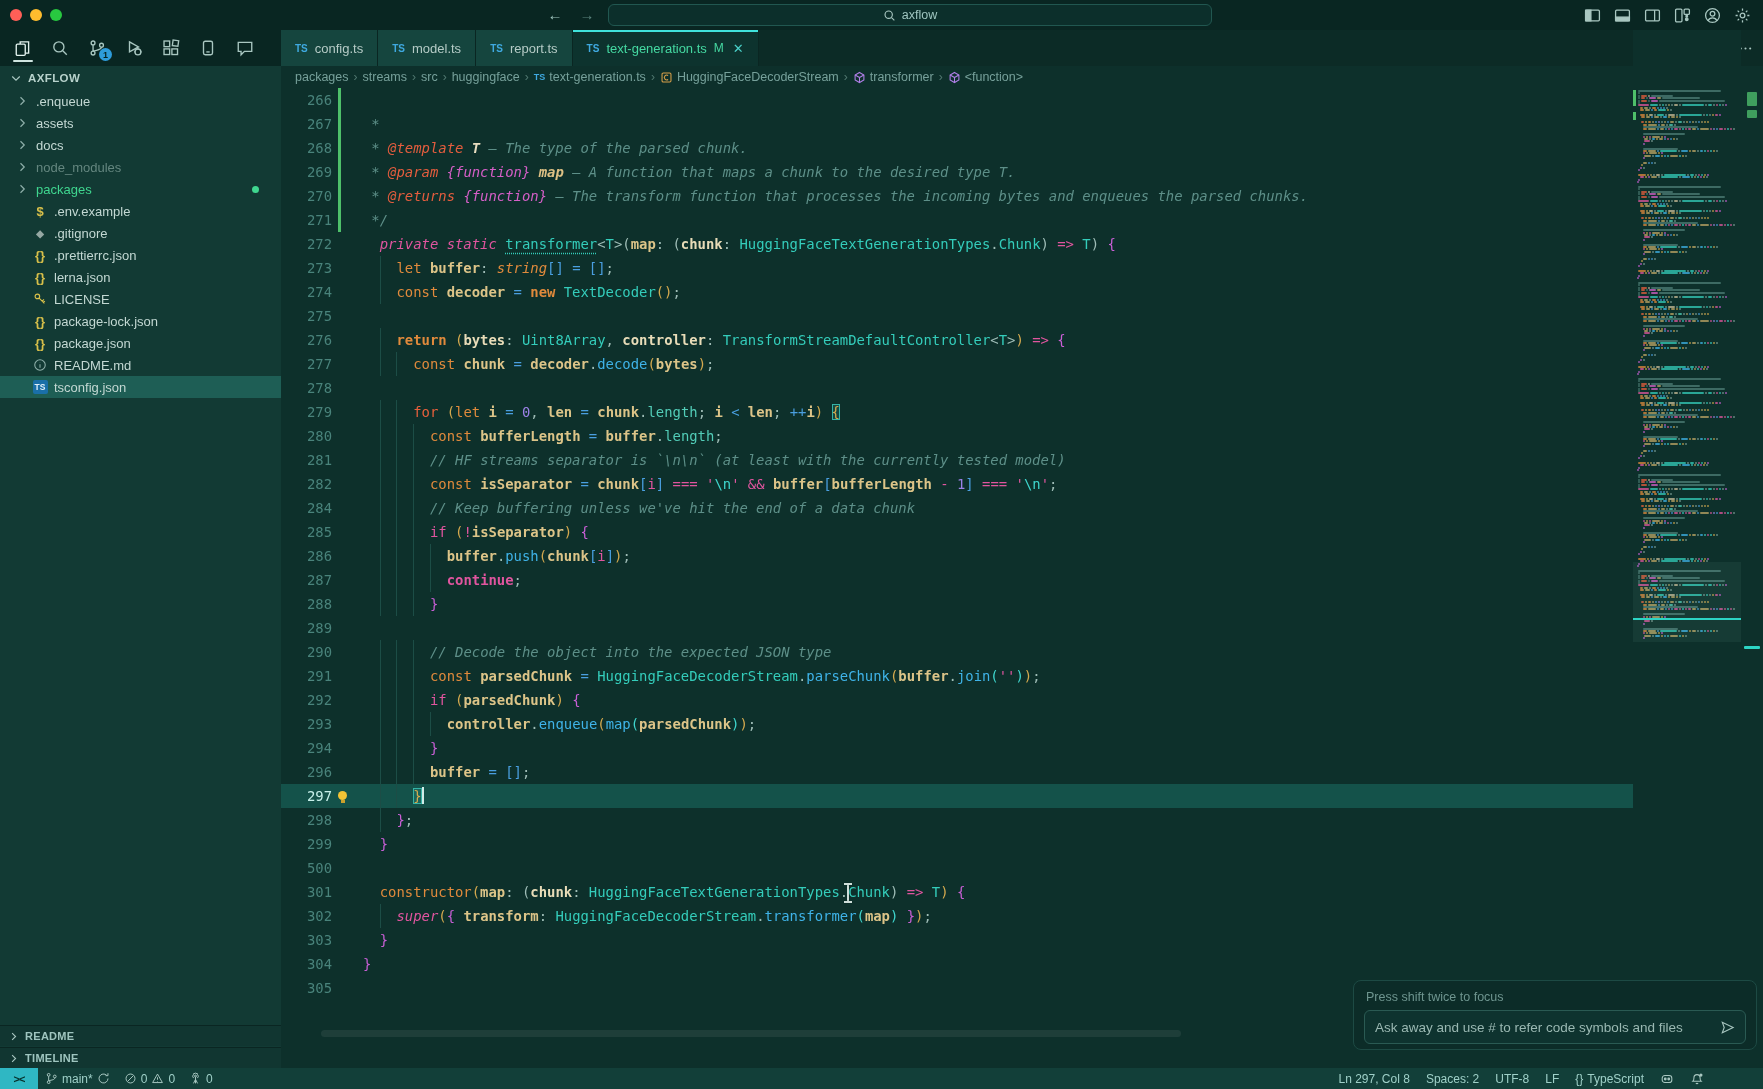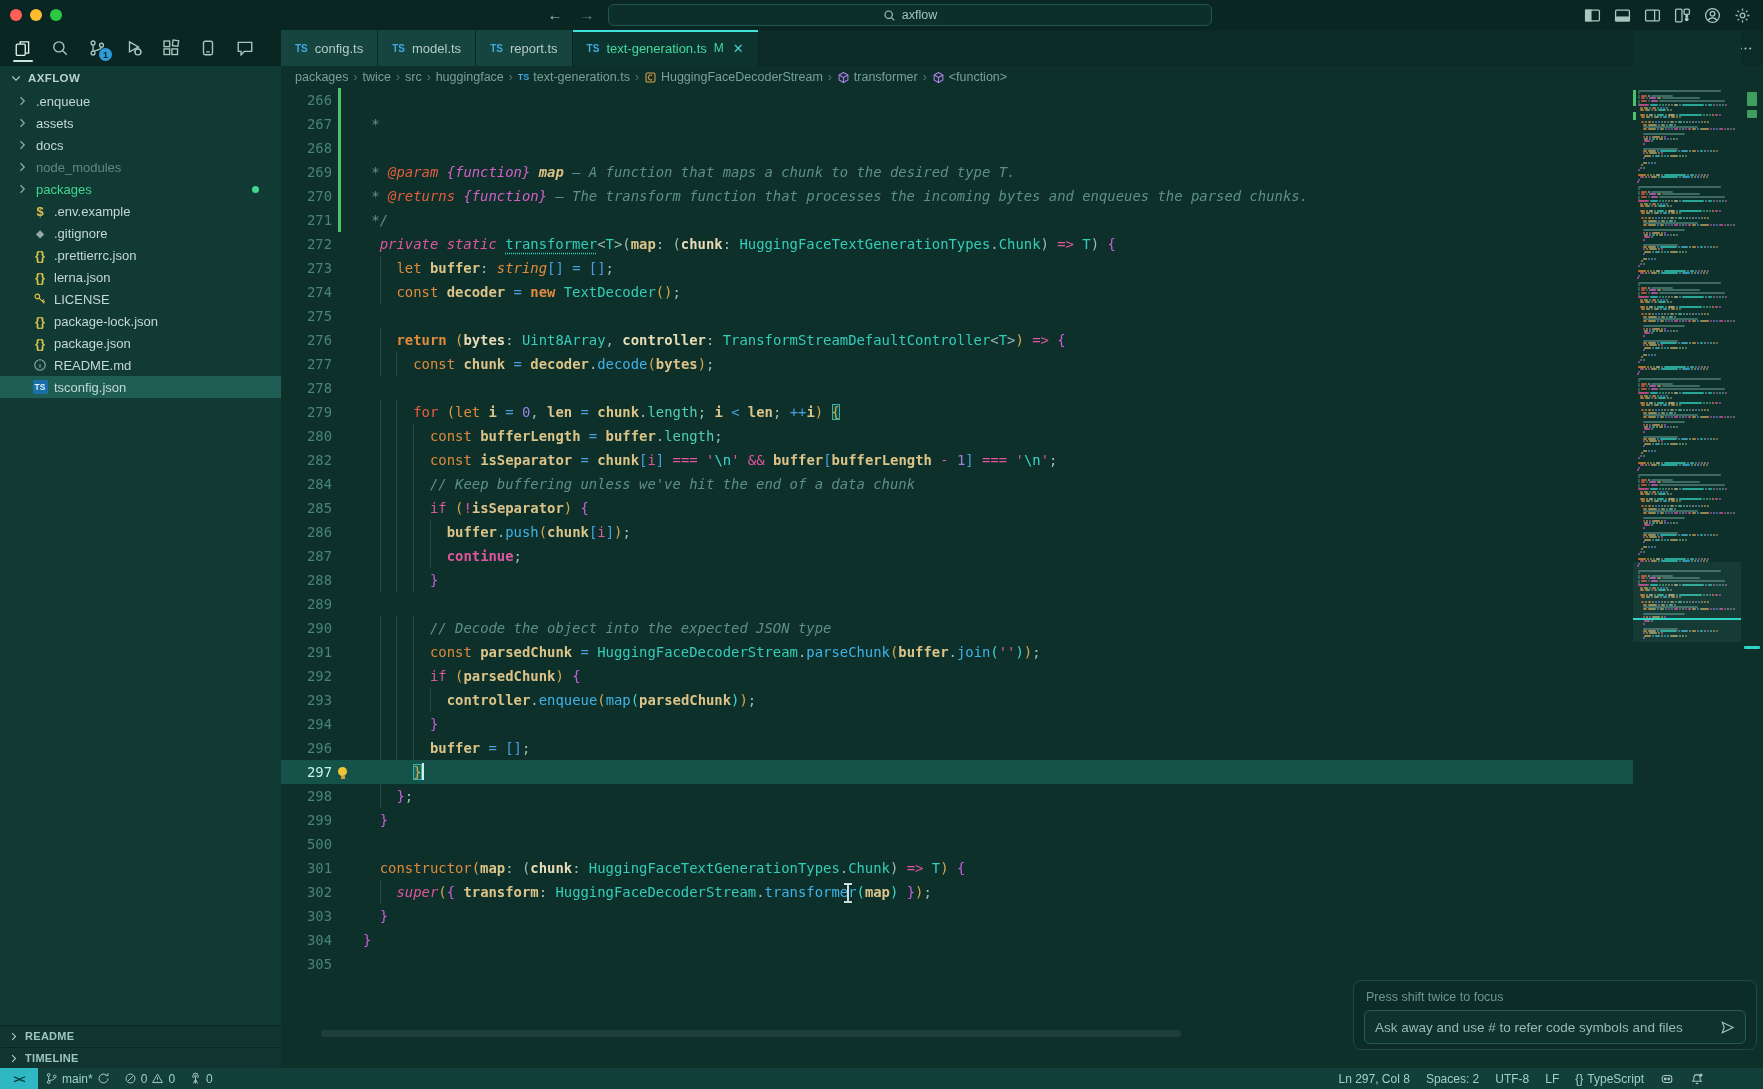--- a/index.html
+++ b/index.html
@@ -420,21 +420,21 @@
             </svg>
           </span>
         </div>
     </div>
     <div class="crumbs" id="crumbs">
         <span class="crumb">
           <span>packages</span>
         </span>
         <span class="csep">›</span>
         <span class="crumb">
-          <span>twice</span>
+          <span>streams</span>
         </span>
         <span class="csep">›</span>
         <span class="crumb">
           <span>src</span>
         </span>
         <span class="csep">›</span>
         <span class="crumb">
           <span>huggingface</span>
         </span>
         <span class="csep">›</span>
@@ -470,33 +470,34 @@
               <path d="M8 8l5.4-3.1M8 8v6.2M8 8L2.6 4.9"></path>
             </svg>
           </span>
           <span>&lt;function&gt;</span>
         </span>
       </div>
     <div class="diffbar" id="diffbar" style="top: 58px; height: 144px;"></div>
     <div class="code" id="code">
         <div class="line"><span class="num">266</span><span class="gl"></span></div>
         <div class="line"><span class="num">267</span><span class="gl"></span><span class="ct" style="padding-left: 8.37px;"><span class="tk-cm">*</span></span></div>
-        <div class="line"><span class="num">268</span><span class="gl"></span></div>
+        <div class="line"><span class="num">268</span><span class="gl"></span><span class="ct" style="padding-left: 8.37px;"><span class="tk-cm">* </span><span class="tk-doc">@template</span><span class="tk-docv"> T </span><span class="tk-cm">— The type of the parsed chunk.</span></span></div>
         <div class="line"><span class="num">269</span><span class="gl"></span><span class="ct" style="padding-left: 8.37px;"><span class="tk-cm">* </span><span class="tk-doc">@param</span><span class="tk-cm"> </span><span class="tk-docty">{function}</span><span class="tk-docmap"> map </span><span class="tk-cm">— A function that maps a chunk to the desired type T.</span></span></div>
         <div class="line"><span class="num">270</span><span class="gl"></span><span class="ct" style="padding-left: 8.37px;"><span class="tk-cm">* </span><span class="tk-doc">@returns</span><span class="tk-cm"> </span><span class="tk-docty">{function}</span><span class="tk-cm"> — The transform function that processes the incoming bytes and enqueues the parsed chunks.</span></span></div>
         <div class="line"><span class="num">271</span><span class="gl"></span><span class="ct" style="padding-left: 8.37px;"><span class="tk-cm">*/</span></span></div>
         <div class="line"><span class="num">272</span><span class="gl"></span><span class="ct" style="padding-left: 16.74px;"><span class="tk-mod">private static </span><span class="tk-fndef">transformer</span><span class="tk-p">&lt;</span><span class="tk-ty">T</span><span class="tk-p">&gt;(</span><span class="tk-v">map</span><span class="tk-p">: (</span><span class="tk-vb">chunk</span><span class="tk-p">: </span><span class="tk-ty">HuggingFaceTextGenerationTypes</span><span class="tk-p">.</span><span class="tk-ty">Chunk</span><span class="tk-p">) </span><span class="tk-op">=&gt;</span><span class="tk-ty"> T</span><span class="tk-p">) </span><span class="tk-br2">{</span></span></div>
         <div class="line"><span class="num">273</span><span class="gl"></span><span class="ct" style="padding-left: 33.48px;"><span class="guide" style="left: 16.74px;"></span><span class="tk-kw">let </span><span class="tk-v">buffer</span><span class="tk-p">: </span><span class="tk-tyi">string</span><span class="tk-brb">[]</span><span class="tk-eq"> = </span><span class="tk-brb">[]</span><span class="tk-p">;</span></span></div>
         <div class="line"><span class="num">274</span><span class="gl"></span><span class="ct" style="padding-left: 33.48px;"><span class="guide" style="left: 16.74px;"></span><span class="tk-kw">const </span><span class="tk-v">decoder</span><span class="tk-eq"> = </span><span class="tk-kwb">new </span><span class="tk-ty">TextDecoder</span><span class="tk-br1">()</span><span class="tk-p">;</span></span></div>
         <div class="line"><span class="num">275</span><span class="gl"></span><span class="ct" style="padding-left: 0px;"></span></div>
         <div class="line"><span class="num">276</span><span class="gl"></span><span class="ct" style="padding-left: 33.48px;"><span class="guide" style="left: 16.74px;"></span><span class="tk-kwb">return </span><span class="tk-br1">(</span><span class="tk-vb">bytes</span><span class="tk-p">: </span><span class="tk-ty">Uint8Array</span><span class="tk-p">, </span><span class="tk-vb">controller</span><span class="tk-p">: </span><span class="tk-ty">TransformStreamDefaultController</span><span class="tk-p">&lt;</span><span class="tk-ty">T</span><span class="tk-p">&gt;</span><span class="tk-br1">)</span><span class="tk-op"> =&gt; </span><span class="tk-br2">{</span></span></div>
         <div class="line"><span class="num">277</span><span class="gl"></span><span class="ct" style="padding-left: 50.22px;"><span class="guide" style="left: 16.74px;"></span><span class="guide" style="left: 33.48px;"></span><span class="tk-kw">const </span><span class="tk-v">chunk</span><span class="tk-eq"> = </span><span class="tk-v">decoder</span><span class="tk-p">.</span><span class="tk-fn">decode</span><span class="tk-br1">(</span><span class="tk-v">bytes</span><span class="tk-br1">)</span><span class="tk-p">;</span></span></div>
         <div class="line"><span class="num">278</span><span class="gl"></span><span class="ct" style="padding-left: 0px;"></span></div>
         <div class="line"><span class="num">279</span><span class="gl"></span><span class="ct" style="padding-left: 50.22px;"><span class="guide" style="left: 16.74px;"></span><span class="guide" style="left: 33.48px;"></span><span class="tk-kwr">for </span><span class="tk-br1">(</span><span class="tk-kw">let </span><span class="tk-v">i</span><span class="tk-eq"> = </span><span class="tk-n">0</span><span class="tk-p">, </span><span class="tk-v">len</span><span class="tk-eq"> = </span><span class="tk-v">chunk</span><span class="tk-p">.</span><span class="tk-pr">length</span><span class="tk-p">; </span><span class="tk-v">i</span><span class="tk-eq"> &lt; </span><span class="tk-v">len</span><span class="tk-p">; </span><span class="tk-eq">++</span><span class="tk-v">i</span><span class="tk-br1">) </span><span class="tk-match">{</span></span></div>
         <div class="line"><span class="num">280</span><span class="gl"></span><span class="ct" style="padding-left: 66.96px;"><span class="guide" style="left: 16.74px;"></span><span class="guide" style="left: 33.48px;"></span><span class="guide" style="left: 50.22px;"></span><span class="tk-kw">const </span><span class="tk-v">bufferLength</span><span class="tk-eq"> = </span><span class="tk-v">buffer</span><span class="tk-p">.</span><span class="tk-pr">length</span><span class="tk-p">;</span></span></div>
+        <div class="line"><span class="num">281</span><span class="gl"></span><span class="ct" style="padding-left: 66.96px;"><span class="guide" style="left: 16.74px;"></span><span class="guide" style="left: 33.48px;"></span><span class="guide" style="left: 50.22px;"></span><span class="tk-cm">// HF streams separator is `\n\n` (at least with the currently tested model)</span></span></div>
         <div class="line"><span class="num">282</span><span class="gl"></span><span class="ct" style="padding-left: 66.96px;"><span class="guide" style="left: 16.74px;"></span><span class="guide" style="left: 33.48px;"></span><span class="guide" style="left: 50.22px;"></span><span class="tk-kw">const </span><span class="tk-v">isSeparator</span><span class="tk-eq"> = </span><span class="tk-v">chunk</span><span class="tk-brb">[</span><span class="tk-op">i</span><span class="tk-brb">]</span><span class="tk-op"> === </span><span class="tk-strq">'</span><span class="tk-strc">\n</span><span class="tk-strq">'</span><span class="tk-op"> &amp;&amp; </span><span class="tk-v">buffer</span><span class="tk-brb">[</span><span class="tk-v">bufferLength</span><span class="tk-op"> - </span><span class="tk-n">1</span><span class="tk-brb">]</span><span class="tk-op"> === </span><span class="tk-strq">'</span><span class="tk-strc">\n</span><span class="tk-strq">'</span><span class="tk-p">;</span></span></div>
         <div class="line"><span class="num">284</span><span class="gl"></span><span class="ct" style="padding-left: 66.96px;"><span class="guide" style="left: 16.74px;"></span><span class="guide" style="left: 33.48px;"></span><span class="guide" style="left: 50.22px;"></span><span class="tk-cm">// Keep buffering unless we've hit the end of a data chunk</span></span></div>
         <div class="line"><span class="num">285</span><span class="gl"></span><span class="ct" style="padding-left: 66.96px;"><span class="guide" style="left: 16.74px;"></span><span class="guide" style="left: 33.48px;"></span><span class="guide" style="left: 50.22px;"></span><span class="tk-ctrl">if </span><span class="tk-br1">(</span><span class="tk-op">!</span><span class="tk-v">isSeparator</span><span class="tk-br1">) </span><span class="tk-br2">{</span></span></div>
         <div class="line"><span class="num">286</span><span class="gl"></span><span class="ct" style="padding-left: 83.7px;"><span class="guide" style="left: 16.74px;"></span><span class="guide" style="left: 33.48px;"></span><span class="guide" style="left: 50.22px;"></span><span class="guide" style="left: 66.96px;"></span><span class="tk-v">buffer</span><span class="tk-p">.</span><span class="tk-fn">push</span><span class="tk-br1">(</span><span class="tk-v">chunk</span><span class="tk-brb">[</span><span class="tk-op">i</span><span class="tk-brb">]</span><span class="tk-br1">)</span><span class="tk-p">;</span></span></div>
         <div class="line"><span class="num">287</span><span class="gl"></span><span class="ct" style="padding-left: 83.7px;"><span class="guide" style="left: 16.74px;"></span><span class="guide" style="left: 33.48px;"></span><span class="guide" style="left: 50.22px;"></span><span class="guide" style="left: 66.96px;"></span><span class="tk-ctrlb">continue</span><span class="tk-p">;</span></span></div>
         <div class="line"><span class="num">288</span><span class="gl"></span><span class="ct" style="padding-left: 66.96px;"><span class="guide" style="left: 16.74px;"></span><span class="guide" style="left: 33.48px;"></span><span class="guide" style="left: 50.22px;"></span><span class="tk-br2">}</span></span></div>
         <div class="line"><span class="num">289</span><span class="gl"></span><span class="ct" style="padding-left: 0px;"></span></div>
         <div class="line"><span class="num">290</span><span class="gl"></span><span class="ct" style="padding-left: 66.96px;"><span class="guide" style="left: 16.74px;"></span><span class="guide" style="left: 33.48px;"></span><span class="guide" style="left: 50.22px;"></span><span class="tk-cm">// Decode the object into the expected JSON type</span></span></div>
         <div class="line"><span class="num">291</span><span class="gl"></span><span class="ct" style="padding-left: 66.96px;"><span class="guide" style="left: 16.74px;"></span><span class="guide" style="left: 33.48px;"></span><span class="guide" style="left: 50.22px;"></span><span class="tk-kw">const </span><span class="tk-v">parsedChunk</span><span class="tk-eq"> = </span><span class="tk-ty">HuggingFaceDecoderStream</span><span class="tk-p">.</span><span class="tk-fn">parseChunk</span><span class="tk-br1">(</span><span class="tk-v">buffer</span><span class="tk-p">.</span><span class="tk-fn">join</span><span class="tk-brc">(</span><span class="tk-strq">''</span><span class="tk-brc">)</span><span class="tk-br1">)</span><span class="tk-p">;</span></span></div>
         <div class="line"><span class="num">292</span><span class="gl"></span><span class="ct" style="padding-left: 66.96px;"><span class="guide" style="left: 16.74px;"></span><span class="guide" style="left: 33.48px;"></span><span class="guide" style="left: 50.22px;"></span><span class="tk-ctrl">if </span><span class="tk-br1">(</span><span class="tk-v">parsedChunk</span><span class="tk-br1">) </span><span class="tk-br2">{</span></span></div>

